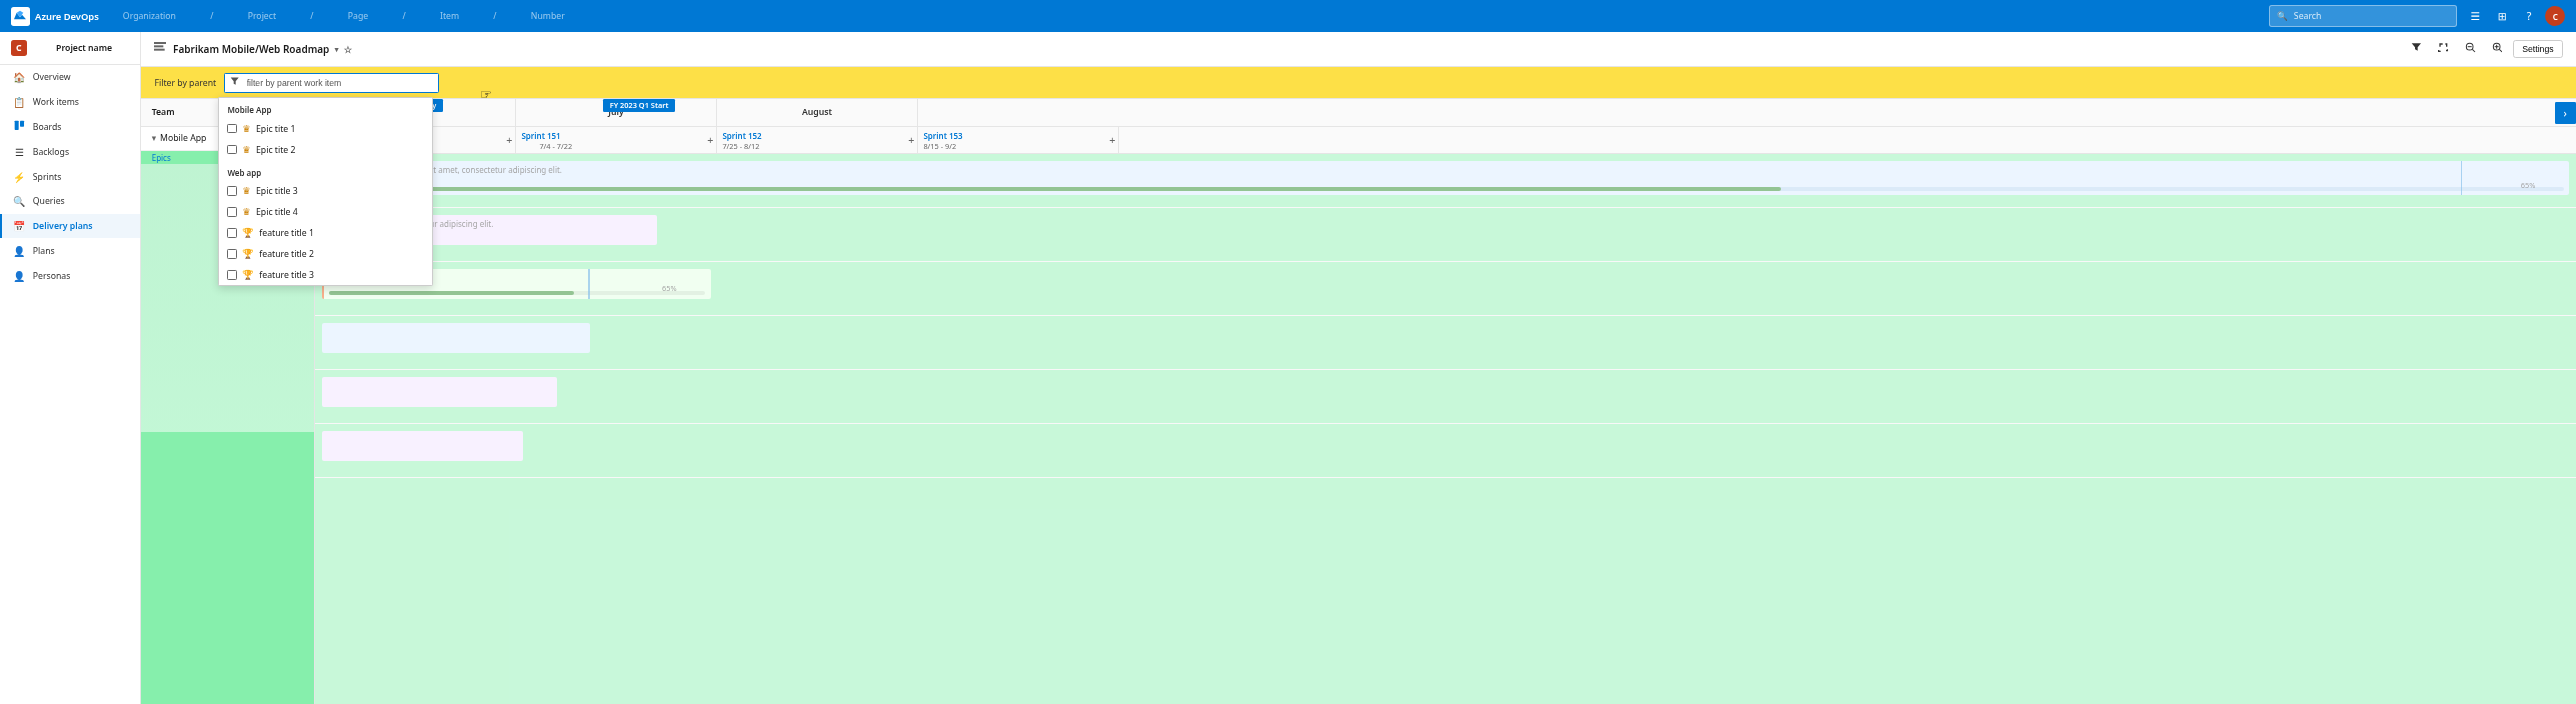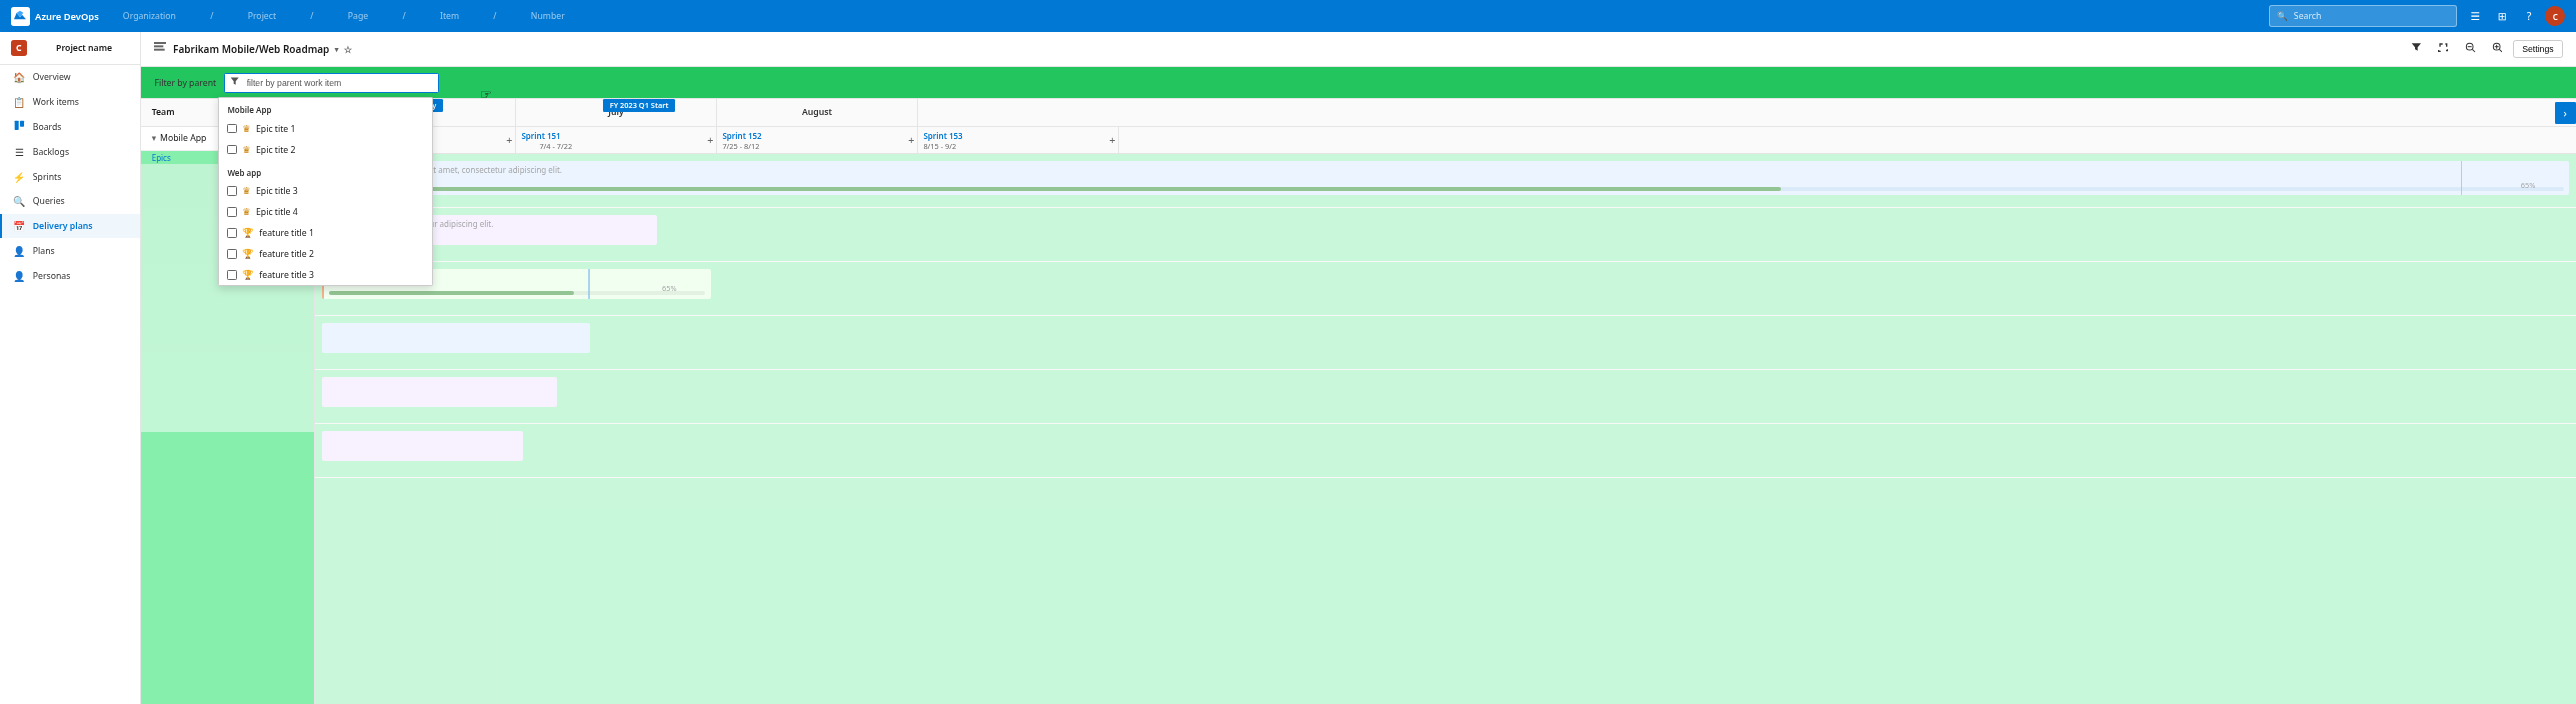--- a/index.html
+++ b/index.html
@@ -156,21 +156,21 @@
       gap: 5.4px;
     }
 
     
     .filter-bar {
       display: flex;
       align-items: center;
       padding: 5.4px 13.4px;
       border-bottom: 0.7px solid #e5e5e5;
       gap: 8px;
-      background: #22c55e;
+      background: #fde047;
       position: relative;
     }
     .filter-label { font-size: 8.7px; color: #333; white-space: nowrap; }
     .filter-input-wrapper {
       position: relative;
       display: flex;
       flex-direction: column;
     }
     .filter-input {
       border: 1.3px solid #0078d4;

